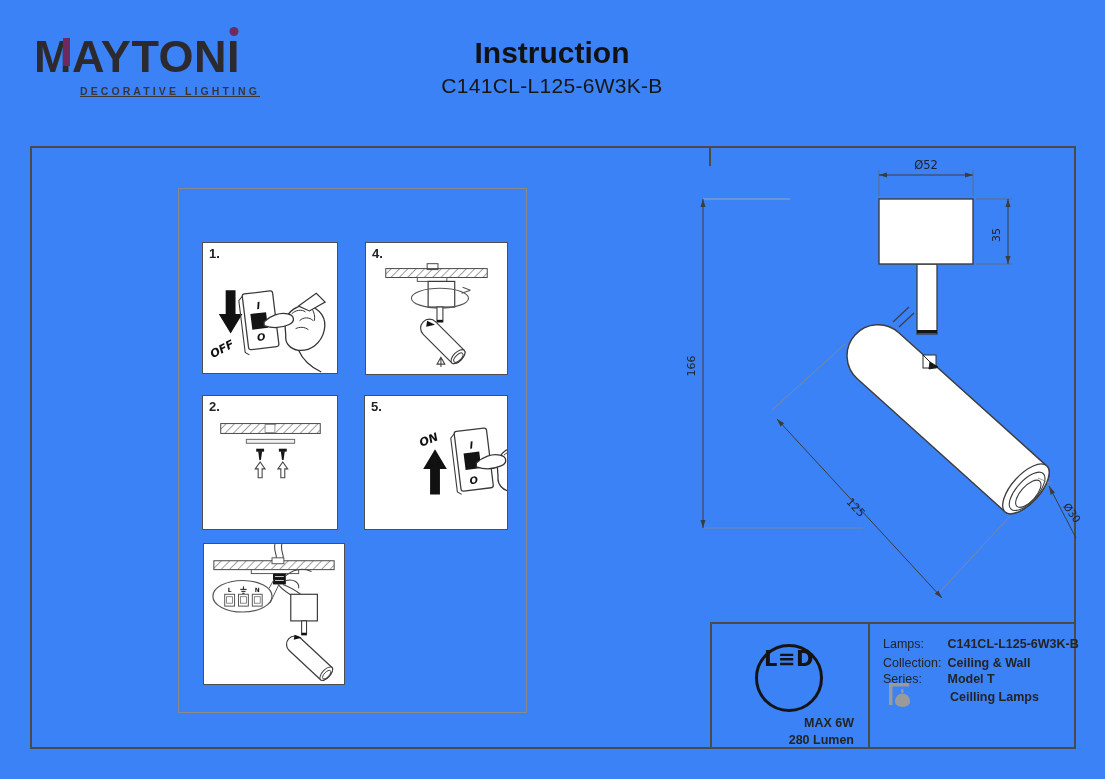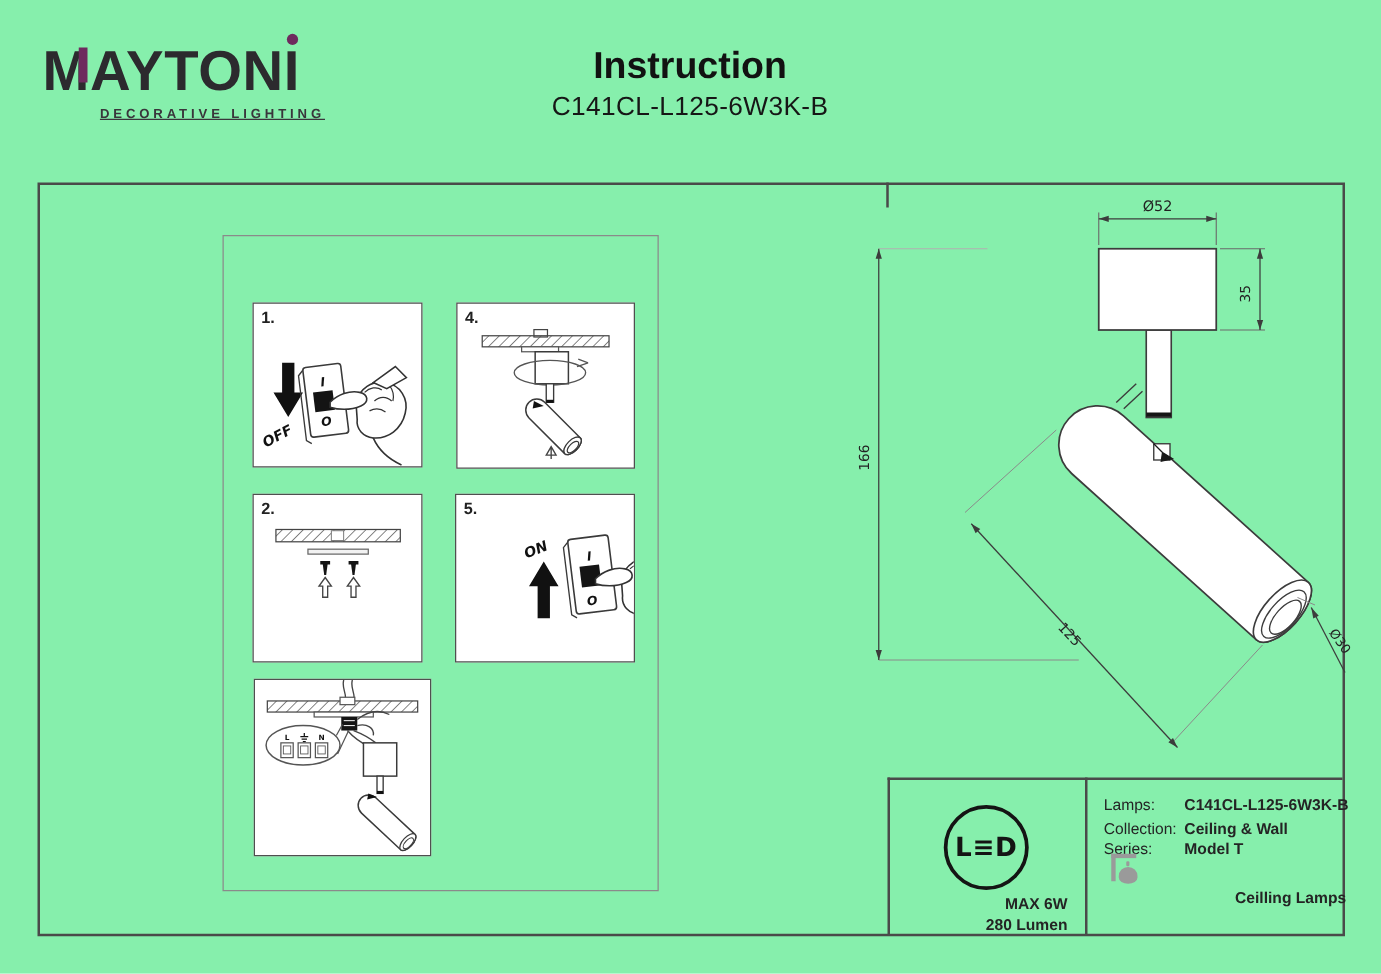--- a/index.html
+++ b/index.html
@@ -1,16 +1,16 @@
 <!DOCTYPE html>
 <html><head>
 <meta charset="utf-8">
 <style>
   html,body{margin:0;padding:0;background:#fff;}
-  .page{position:relative;width:1105px;height:779px;background:#86efac;overflow:hidden;
+  .page{position:relative;width:1105px;height:779px;background:#3b82f6;overflow:hidden;
         font-family:"Liberation Sans", sans-serif;color:#1c1c1c;}
   
   .logo{position:absolute;left:34px;top:34px;width:228px;}
   .logo-name{font-size:45px;font-weight:800;letter-spacing:.5px;color:#2c2a2e;line-height:1;white-space:nowrap;}
   .logo-m{position:relative;display:inline-block;}
   .logo-m::after{content:"";position:absolute;right:2px;top:4px;width:7px;height:28px;background:#6e2a5e;}
   .logo-i{position:relative;display:inline-block;}
   .logo-i::after{content:"";position:absolute;top:-7px;left:50%;transform:translateX(-50%);
                  width:9px;height:9px;border-radius:50%;background:#6e2a5e;}
   .logo-tagline{margin-top:6px;font-size:10.5px;font-weight:600;letter-spacing:3.1px;
@@ -32,29 +32,29 @@
   .s5{left:364px;top:395px;width:144px;height:135px;}
   .s3{left:203px;top:543px;width:142px;height:142px;}
   .toptick{position:absolute;left:709px;top:146px;width:2px;height:20px;background:#4a4a4a;}
   
   .drawing{position:absolute;left:660px;top:148px;width:430px;height:474px;}
   
   .spec-hline{position:absolute;left:710px;top:622px;width:364px;height:1.5px;background:#4a4a4a;}
   .spec-vline1{position:absolute;left:710px;top:622px;width:1.5px;height:126px;background:#4a4a4a;}
   .spec-vline2{position:absolute;left:868px;top:622px;width:1.5px;height:126px;background:#4a4a4a;}
   .led-circle{position:absolute;left:755px;top:644px;width:62px;height:62px;border:3.2px solid #141414;
-              border-radius:50%;display:flex;align-items:center;justify-content:center;}
+              border-radius:50%;display:flex;justify-content:center;}
   .led-text{font-size:21px;font-weight:800;letter-spacing:.5px;color:#141414;font-family:"DejaVu Sans",sans-serif;}
   .spec-max{position:absolute;left:724px;top:716px;width:130px;text-align:right;font-size:12.5px;font-weight:600;color:#242424;}
   .spec-lumen{position:absolute;left:724px;top:733px;width:130px;text-align:right;font-size:12.5px;font-weight:600;color:#242424;}
   .spec-row{position:absolute;left:883px;font-size:12.5px;color:#242424;white-space:nowrap;}
   .spec-label{display:inline-block;width:61px;font-weight:400;}
   .spec-value{font-weight:700;}
   .series-icon{position:absolute;left:886px;top:681px;width:30px;height:30px;}
-  .r1{top:637px;} .r2{top:656px;} .r3{top:672px;} .r4{top:690px;left:988px;margin-top:21px;}
+  .r1{top:637px;} .r2{top:656px;} .r3{top:672px;} .r4{top:690px;left:950px;}
   svg{overflow:hidden;}
   text{font-family:"DejaVu Sans",sans-serif;}
 </style>
 </head>
 <body>
 
 <div class="page">
 
   <svg width="0" height="0" style="position:absolute" aria-hidden="true">
     <defs>

